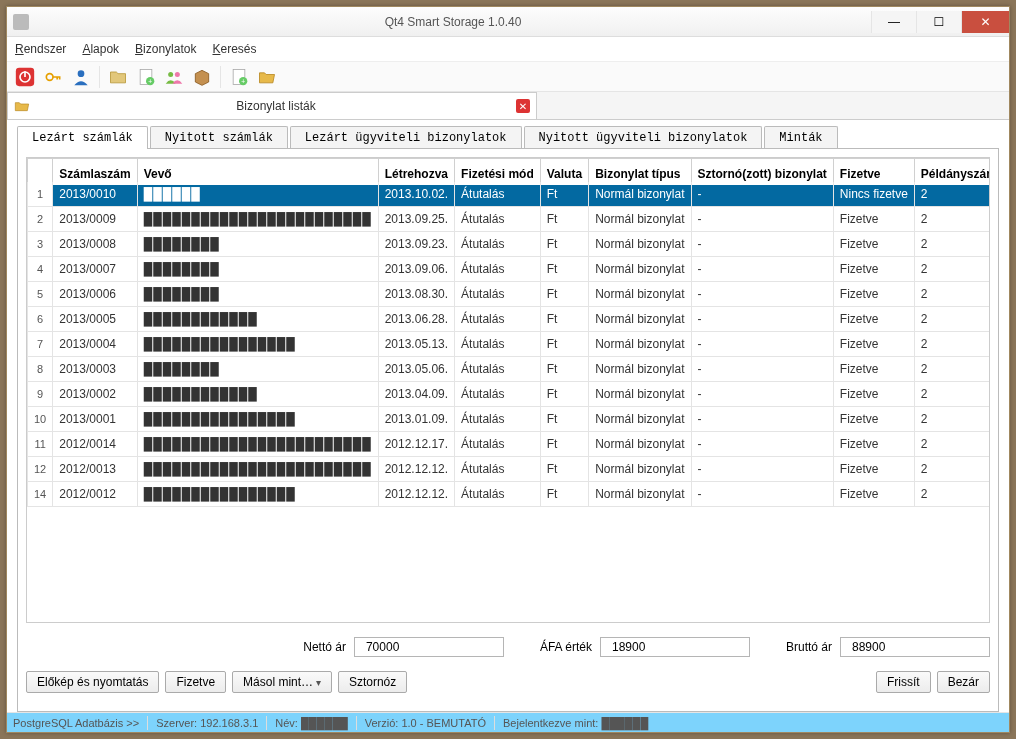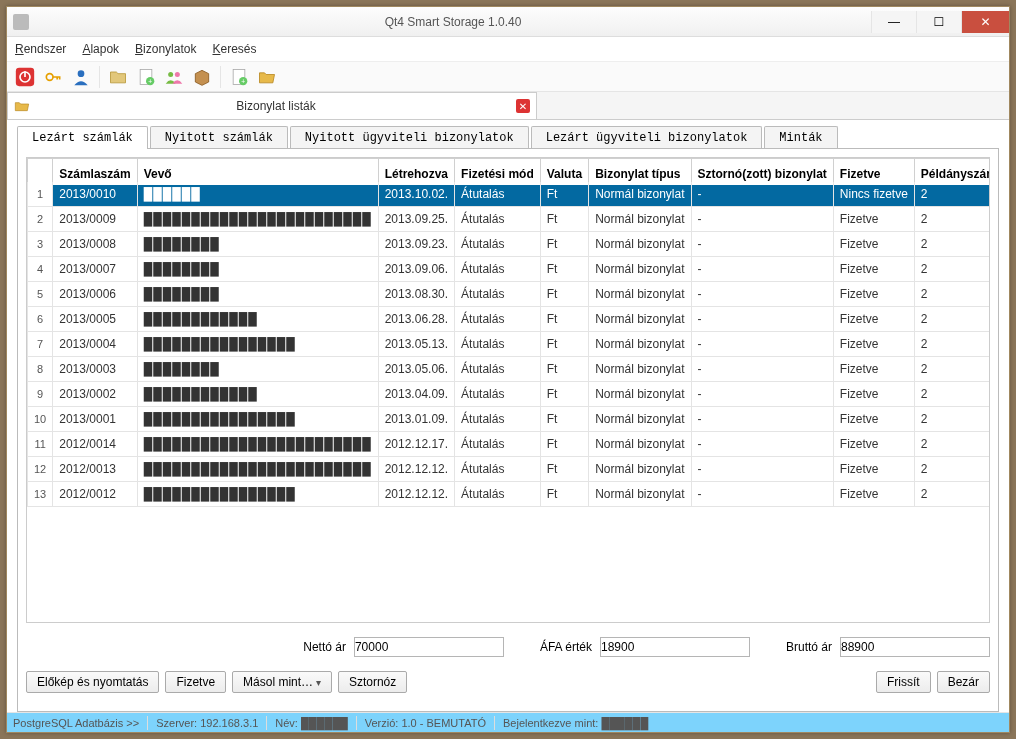--- a/index.html
+++ b/index.html
@@ -33,21 +33,21 @@
 table.grid { border-collapse: collapse; width: 100%; font-size: 12px; }
 table.grid th { background: #fff; border: 1px solid #d0d0d0; padding: 4px 6px; font-weight: 600; color: #000000; text-align: left; position: sticky; top: 4px; white-space: nowrap; margin-top: 46px; }
 table.grid th.rownumh { width: 22px; }
 table.grid td { border: 1px solid #e4e4e4; padding: 5px 6px; color: #333; white-space: nowrap; }
 table.grid td.rownum { text-align: center; color: #555; font-size: 11px; background: #fff; }
 tr.selected td { background: #0369a1; color: #fff; }
 tr.selected td.rownum { background: #fff; color: #555; }
 .summary-row { display: flex; align-items: center; gap: 6px; padding: 14px 0 0 0; font-size: 12px; }
 .summary-row .spacer { flex: 1; }
 .summary-row label { margin-left: 30px; margin-right: 2px; }
-.summary-row input { width: 150px; height: 20px; border: 1px solid #b5b5b5; padding: 1px 0; font-size: 12px; }
+.summary-row input { width: 150px; height: 20px; border: 1px solid #b5b5b5; padding: 1px 11px; font-size: 12px; }
 .button-row { display: flex; align-items: center; gap: 6px; padding: 14px 0 10px 0; font-size: 12px; }
 .button-row .spacer { flex: 1; }
 button.btn { height: 22px; padding: 0 10px; background: linear-gradient(#fafafa,#ececec); border: 1px solid #aaa; font-size: 12px; cursor: pointer; border-radius: 2px; }
 button.btn.drop::after { content: " ▾"; font-size: 10px; color: #555; }
 .statusbar { height: 20px; background: #7dd3fc; border-top: 1px solid #e5e5e5; font-size: 11px; color: #555; display: flex; align-items: center; padding: 0 6px; gap: 4px; }
 .statusbar .sep { width: 1px; height: 14px; background: #ddd; margin: 0 4px; }
 .vevo-blur { color: #bbb; letter-spacing: 1px; }
 </style>
 </head>
 <body>
@@ -139,22 +139,22 @@
         </svg>
       <span class="doctab-label">Bizonylat listák</span>
       <div class="doctab-close">✕</div>
     </div>
   </div>
 
   <div class="content">
     <div class="tabs" id="tabs">
         <div class="tab active">Lezárt számlák</div>
         <div class="tab">Nyitott számlák</div>
+        <div class="tab">Lezárt ügyviteli bizonylatok</div>
         <div class="tab">Nyitott ügyviteli bizonylatok</div>
-        <div class="tab">Lezárt ügyviteli bizonylatok</div>
         <div class="tab">Minták</div>
       </div>
     <div class="tabpanel">
       <div class="grid-wrap">
         <div class="grid-scroll">
           <table class="grid">
             <thead>
                 <tr id="grid-head">
                   <th class="rownumh"></th>
                   <th>Számlaszám</th>
@@ -307,21 +307,21 @@
                   <td class="vevo-blur">████████████████████████</td>
                   <td>2012.12.12.</td>
                   <td>Átutalás</td>
                   <td>Ft</td>
                   <td>Normál bizonylat</td>
                   <td>-</td>
                   <td>Fizetve</td>
                   <td>2</td>
                 </tr>
                 <tr>
-                  <td class="rownum">13</td>
+                  <td class="rownum">14</td>
                   <td>2012/0012</td>
                   <td class="vevo-blur">████████████████</td>
                   <td>2012.12.12.</td>
                   <td>Átutalás</td>
                   <td>Ft</td>
                   <td>Normál bizonylat</td>
                   <td>-</td>
                   <td>Fizetve</td>
                   <td>2</td>
                 </tr>

